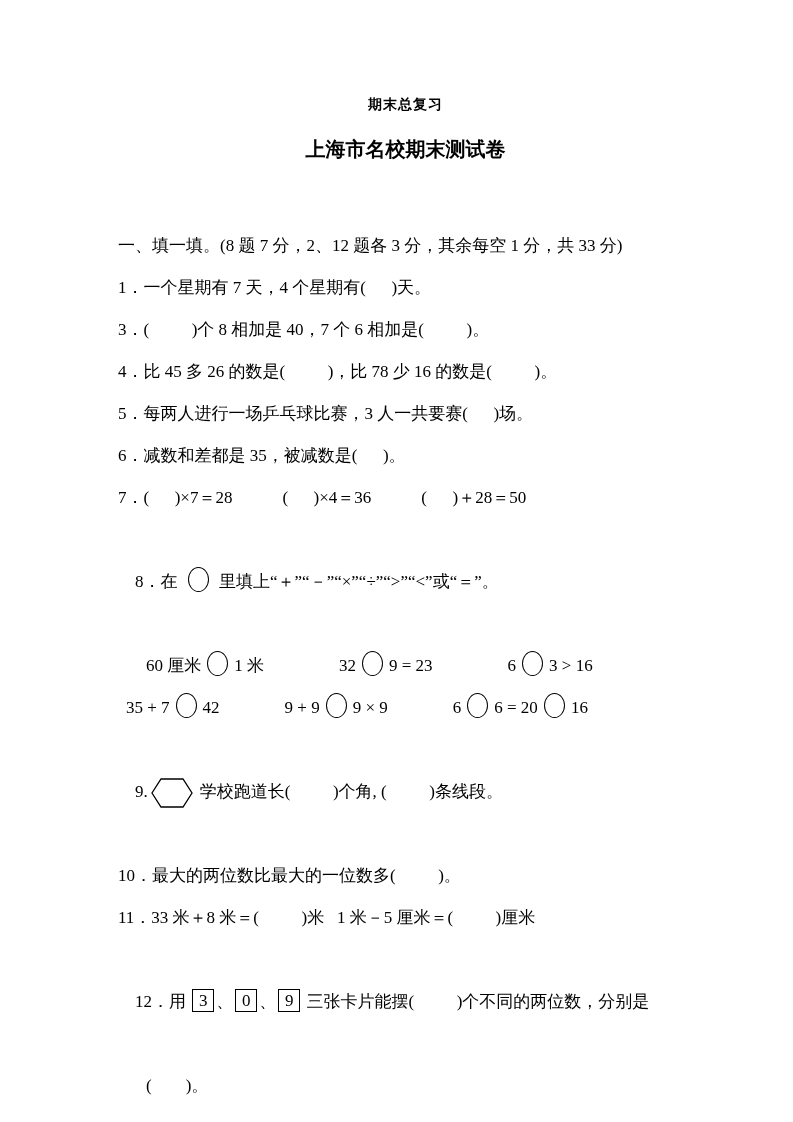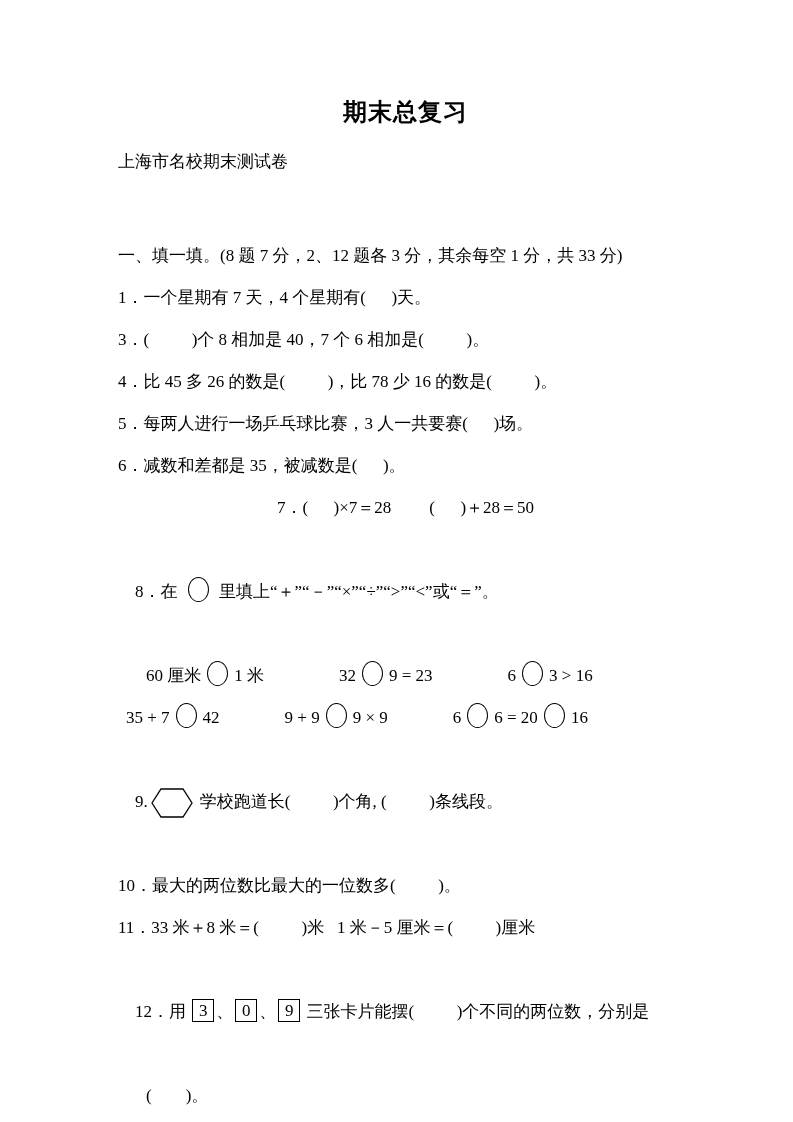--- a/index.html
+++ b/index.html
@@ -9,36 +9,37 @@
     min-height: 1122px;
     background: #ffffff;
     color: #000000;
     font-family: "Liberation Serif", "DejaVu Serif", serif;
     font-size: 17px;
     box-sizing: border-box;
     padding: 96px 100px 40px 118px;
   }
   .title {
     text-align: center;
-    font-size: 24px;
+    font-size: 14px;
     font-weight: 700;
     margin: 0 0 22px 0;
     letter-spacing: 1px;
   }
   .subtitle {
-    font-size: 17px;
-    font-weight: 400;
+    text-align: center;
+    font-size: 20px;
+    font-weight: 700;
     margin: 0 0 62px 0;
   }
   .line {
     line-height: 42px;
     white-space: pre-wrap;
   }
   .flexrow { display: flex; align-items: baseline; }
-  .q7row  { gap: 38px; justify-content: center; }
+  .q7row  { gap: 50px; }
   .q8row1 { gap: 75px; padding-left: 28px; }
   .q8row2 { gap: 65px; padding-left: 8px; }
   .indent { padding-left: 28px; }
   .circle {
     display: inline-block;
     width: 19px;
     height: 23px;
     border: 1.2px solid #000;
     border-radius: 50%;
     vertical-align: -5px;
@@ -71,20 +72,21 @@
   <div class="line">一、填一填。(8 题 7 分，2、12 题各 3 分，其余每空 1 分，共 33 分)</div>
 
   <div class="line">1．一个星期有 7 天，4 个星期有(      )天。</div>
   <div class="line">3．(          )个 8 相加是 40，7 个 6 相加是(          )。</div>
   <div class="line">4．比 45 多 26 的数是(          )，比 78 少 16 的数是(          )。</div>
   <div class="line">5．每两人进行一场乒乓球比赛，3 人一共要赛(      )场。</div>
   <div class="line">6．减数和差都是 35，被减数是(      )。</div>
 
   <div class="line flexrow q7row">
     <span>7．(      )×7＝28</span>
+    <span>(      )×4＝36</span>
     <span>(      )＋28＝50</span>
   </div>
 
   <div class="line">
     <span>8．在 </span><span class="circle"></span><span> 里填上“＋”“－”“×”“÷”“&gt;”“&lt;”或“＝”。</span>
   </div>
 
   <div class="line flexrow q8row1">
     <span><span>60 厘米</span><span class="circle"></span><span>1 米</span></span>
     <span><span>32</span><span class="circle"></span><span>9 = 23</span></span>

